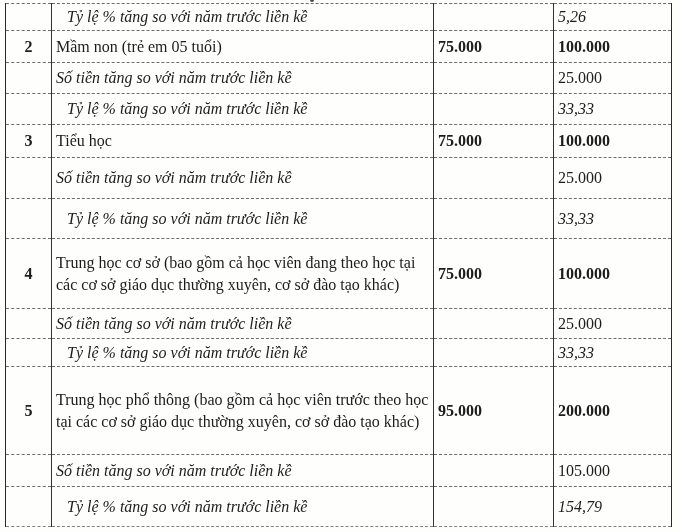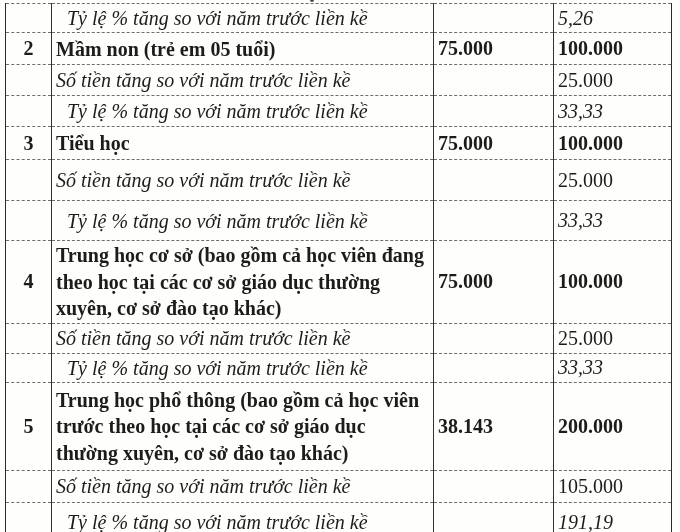--- a/index.html
+++ b/index.html
@@ -26,34 +26,34 @@
     width: 666px;
     border-collapse: collapse;
     table-layout: fixed;
   }
   .fee-table td {
     border-left: 1px solid #35332f;
     border-right: 1px solid #35332f;
     border-top: 1px dashed #6f6d66;
     border-bottom: 1px dashed #6f6d66;
     vertical-align: middle;
-    font-size: 20px;
+    font-size: 16px;
     padding: 1px 4px;
     overflow: hidden;
   }
   
   .fee-table tr td:first-child { border-left: 1px solid #2c2a27; }
   .fee-table tr td:last-child  { border-right: 1px solid #2c2a27; }
   .fee-table tr:last-child td  { border-bottom: 1px dashed #85827a; }
 
   .col-no    { text-align: center; font-weight: bold; }
   .col-label { padding: 2px 8px 2px 9px; line-height: 1.32; }
   .col-v1, .col-v2 { text-align: left; padding-right: 10px; }
 
-  tr.category .col-label { font-weight: bold; }
+  tr.category .col-label { font-weight: normal; }
   tr.category .col-v1 { font-weight: bold; padding-right: 28px; }
   tr.category .col-v2 { font-weight: bold; padding-right: 1px; }
 
   tr.amount .col-label  { font-style: italic; }
   tr.percent .col-label { font-style: italic; padding-left: 15px; }
   tr.percent .col-v1, tr.percent .col-v2 { font-style: italic; }
 
   
   .fee-table tr:nth-child(1)  { height: 27px; }
   .fee-table tr:nth-child(2)  { height: 32px; }
@@ -139,31 +139,31 @@
     </tr>
         <tr class="percent">
       <td class="col-no"></td>
       <td class="col-label">Tỷ lệ % tăng so với năm trước liền kề</td>
       <td class="col-v1"></td>
       <td class="col-v2">33,33</td>
     </tr>
         <tr class="category">
       <td class="col-no">5</td>
       <td class="col-label">Trung học phổ thông (bao gồm cả học viên trước theo học tại các cơ sở giáo dục thường xuyên, cơ sở đào tạo khác)</td>
-      <td class="col-v1">38.143</td>
+      <td class="col-v1">95.000</td>
       <td class="col-v2">200.000</td>
     </tr>
         <tr class="amount">
       <td class="col-no"></td>
       <td class="col-label">Số tiền tăng so với năm trước liền kề</td>
       <td class="col-v1"></td>
       <td class="col-v2">105.000</td>
     </tr>
         <tr class="percent">
       <td class="col-no"></td>
       <td class="col-label">Tỷ lệ % tăng so với năm trước liền kề</td>
       <td class="col-v1"></td>
-      <td class="col-v2">191,19</td>
+      <td class="col-v2">154,79</td>
     </tr>
       </tbody>
   </table>
 
 </div>
 
 </body></html>

